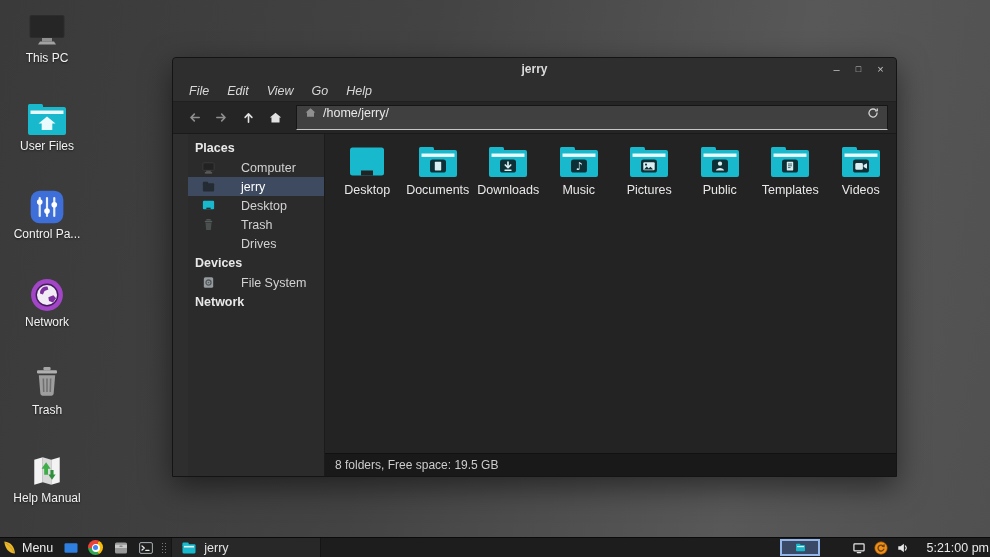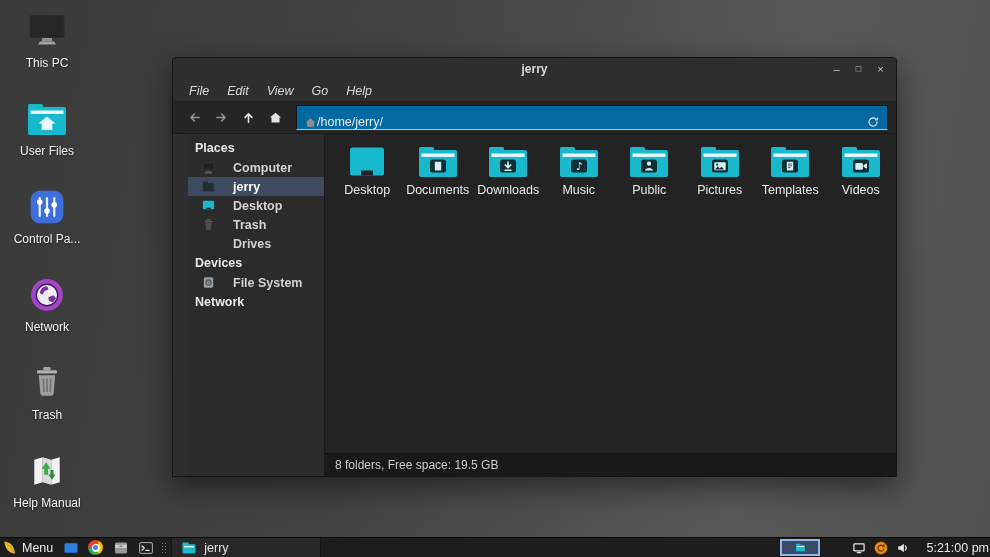--- a/index.html
+++ b/index.html
@@ -2,42 +2,42 @@
 <html><head>
 <meta charset="utf-8">
 <style>
   html,body{margin:0;padding:0;width:990px;height:557px;overflow:hidden;
     font-family:"Liberation Sans",sans-serif;background:#3b3b3b;}
   #desktop{position:absolute;inset:0;
     background:linear-gradient(100deg,#3a3a3a 0%,#434343 40%,#585858 75%,#505050 100%);}
   
   #desktop-icons{position:absolute;left:0;top:4px;width:94px;display:flex;flex-direction:column;}
   .desk-icon{height:88px;display:flex;flex-direction:column;align-items:center;padding-top:7px;box-sizing:border-box;}
-  .desk-icon .lbl{margin-top:5px;font-size:12px;color:#f2f2f2;text-shadow:0 1px 2px rgba(0,0,0,.55);white-space:nowrap;}
+  .desk-icon .lbl{font-size:12px;color:#f2f2f2;text-shadow:0 1px 2px rgba(0,0,0,.55);white-space:nowrap;}
   
   #window{position:absolute;left:172px;top:57px;width:725px;height:420px;background:#2e2e2e;
     border:1px solid #141414;border-radius:4px 4px 0 0;box-shadow:0 10px 30px rgba(0,0,0,.5);
     display:flex;flex-direction:column;box-sizing:border-box;}
   #titlebar{height:22px;display:flex;align-items:center;position:relative;background:#2e2e2e;border-radius:4px 4px 0 0;}
   #window-title{position:absolute;left:0;right:0;text-align:center;font-size:12px;font-weight:700;color:#dcdcdc;}
   #window-controls{margin-left:auto;display:flex;gap:5px;padding-right:7px;z-index:1;}
   .win-btn{width:17px;height:16px;display:flex;align-items:center;justify-content:center;color:#c4c4c4;font-size:11px;line-height:1;}
   .win-btn.max{font-size:9px;}
   #menubar{height:21px;display:flex;align-items:center;padding-left:7px;background:#2e2e2e;}
   .menu-item{padding:2px 9px;font-size:12.5px;color:#d8d8d8;font-style:italic;}
   #toolbar{height:33px;background:#252525;border-top:1px solid #202020;border-bottom:1px solid #1a1a1a;
     display:flex;align-items:center;padding:0 8px;box-sizing:border-box;}
   .tool-btn{width:27px;height:25px;display:flex;align-items:center;justify-content:center;border-radius:3px;}
-  #path-entry{flex:1;height:25px;margin-left:7px;background:#0369a1;border:1px solid #161616;
-    border-bottom:1px solid #c6c6c6;display:flex;align-items:flex-end;padding:0 7px;box-sizing:border-box;}
+  #path-entry{flex:1;height:25px;margin-left:7px;background:#404040;border:1px solid #161616;
+    border-bottom:1px solid #c6c6c6;display:flex;align-items:flex-start;padding:0 7px;gap:6px;box-sizing:border-box;}
   #path-text{font-size:12.5px;color:#e8e8e8;flex:1;white-space:nowrap;overflow:hidden;}
   #content{flex:1;display:flex;min-height:0;}
   #sidebar{width:136px;background:#2b2b2b;padding-top:4px;box-sizing:border-box;overflow:hidden;flex:none;margin-left:15px;}
   .side-header{font-size:12.5px;font-weight:700;color:#e8e8e8;padding:3px 8px 3px 7px;}
-  .side-row{display:flex;align-items:center;gap:17px;padding:0 4px 0 13px;height:19px;font-size:12.5px;color:#d2d2d2;font-weight:bold;}
+  .side-row{display:flex;align-items:center;gap:25px;padding:0 4px 0 13px;height:19px;font-size:12.5px;color:#d2d2d2;}
   .side-row.selected{background:#3e4a5f;color:#fff;}
   .side-row .lbl{white-space:nowrap;}
   #main{flex:1;display:flex;flex-direction:column;background:#232323;border-left:1px solid #1b1b1b;min-width:0;}
   #file-grid{flex:1;display:flex;align-items:flex-start;padding:10px 4px 0 7px;}
   .file-item{width:70.5px;display:flex;flex-direction:column;align-items:center;flex:none;}
   .file-item .lbl{margin-top:3px;font-size:12.5px;color:#e8e8e8;white-space:nowrap;}
   #statusbar{height:22px;background:#191919;border-top:1px solid #111;display:flex;align-items:center;
     padding-left:10px;font-size:12px;color:#cccccc;flex:none;}
   
   #taskbar{position:absolute;left:0;right:0;bottom:0;height:20px;background:#1d1d1d;border-top:1px solid #0b0b0b;
@@ -317,39 +317,39 @@
               </span>
               <span class="lbl">Music</span>
             </div>
             <div class="file-item">
               <span class="icn" style="width: 44px; height: 36px;">
                 <svg viewBox="0 0 44 36">
                   <rect x="3" y="3" width="15" height="9" rx="1.5" fill="#19b9cd"></rect>
                   <rect x="3" y="6" width="38" height="27" rx="2" fill="#19b9cd"></rect>
                   <rect x="5.5" y="9.5" width="33" height="3.4" fill="#e8f8fa"></rect>
                   <rect x="14" y="15.5" width="16" height="13" rx="2.6" fill="#0c3036"></rect>
-                  <circle cx="22" cy="19.7" r="2.15" fill="#d8eef1"></circle>
-                  <path d="M17.8 26.6 c1-3.4 7.4-3.4 8.4 0 z" fill="#d8eef1"></path>
-                </svg>
-              </span>
-              <span class="lbl">Public</span>
-            </div>
-            <div class="file-item">
-              <span class="icn" style="width: 44px; height: 36px;">
-                <svg viewBox="0 0 44 36">
-                  <rect x="3" y="3" width="15" height="9" rx="1.5" fill="#19b9cd"></rect>
-                  <rect x="3" y="6" width="38" height="27" rx="2" fill="#19b9cd"></rect>
-                  <rect x="5.5" y="9.5" width="33" height="3.4" fill="#e8f8fa"></rect>
-                  <rect x="14" y="15.5" width="16" height="13" rx="2.6" fill="#0c3036"></rect>
                   <rect x="16.3" y="18.3" width="11.4" height="8" rx="1" fill="#d8eef1"></rect>
                   <circle cx="19" cy="20.6" r="1.05" fill="#0c3036"></circle>
                   <path d="M17 25.5 l2.8-2.9 1.9 1.9 1.7-1.7 2.3 2.3 v0.4 h-8.7 z" fill="#0c3036"></path>
                 </svg>
               </span>
               <span class="lbl">Pictures</span>
+            </div>
+            <div class="file-item">
+              <span class="icn" style="width: 44px; height: 36px;">
+                <svg viewBox="0 0 44 36">
+                  <rect x="3" y="3" width="15" height="9" rx="1.5" fill="#19b9cd"></rect>
+                  <rect x="3" y="6" width="38" height="27" rx="2" fill="#19b9cd"></rect>
+                  <rect x="5.5" y="9.5" width="33" height="3.4" fill="#e8f8fa"></rect>
+                  <rect x="14" y="15.5" width="16" height="13" rx="2.6" fill="#0c3036"></rect>
+                  <circle cx="22" cy="19.7" r="2.15" fill="#d8eef1"></circle>
+                  <path d="M17.8 26.6 c1-3.4 7.4-3.4 8.4 0 z" fill="#d8eef1"></path>
+                </svg>
+              </span>
+              <span class="lbl">Public</span>
             </div>
             <div class="file-item">
               <span class="icn" style="width: 44px; height: 36px;">
                 <svg viewBox="0 0 44 36">
                   <rect x="3" y="3" width="15" height="9" rx="1.5" fill="#19b9cd"></rect>
                   <rect x="3" y="6" width="38" height="27" rx="2" fill="#19b9cd"></rect>
                   <rect x="5.5" y="9.5" width="33" height="3.4" fill="#e8f8fa"></rect>
                   <rect x="14" y="15.5" width="16" height="13" rx="2.6" fill="#0c3036"></rect>
                   <rect x="18.8" y="17.8" width="6.4" height="8.6" rx="0.6" fill="#d8eef1"></rect>
                   <path d="M20 20 h4 M20 21.8 h4 M20 23.6 h2.6" stroke="#0c3036" stroke-width="0.7"></path>

